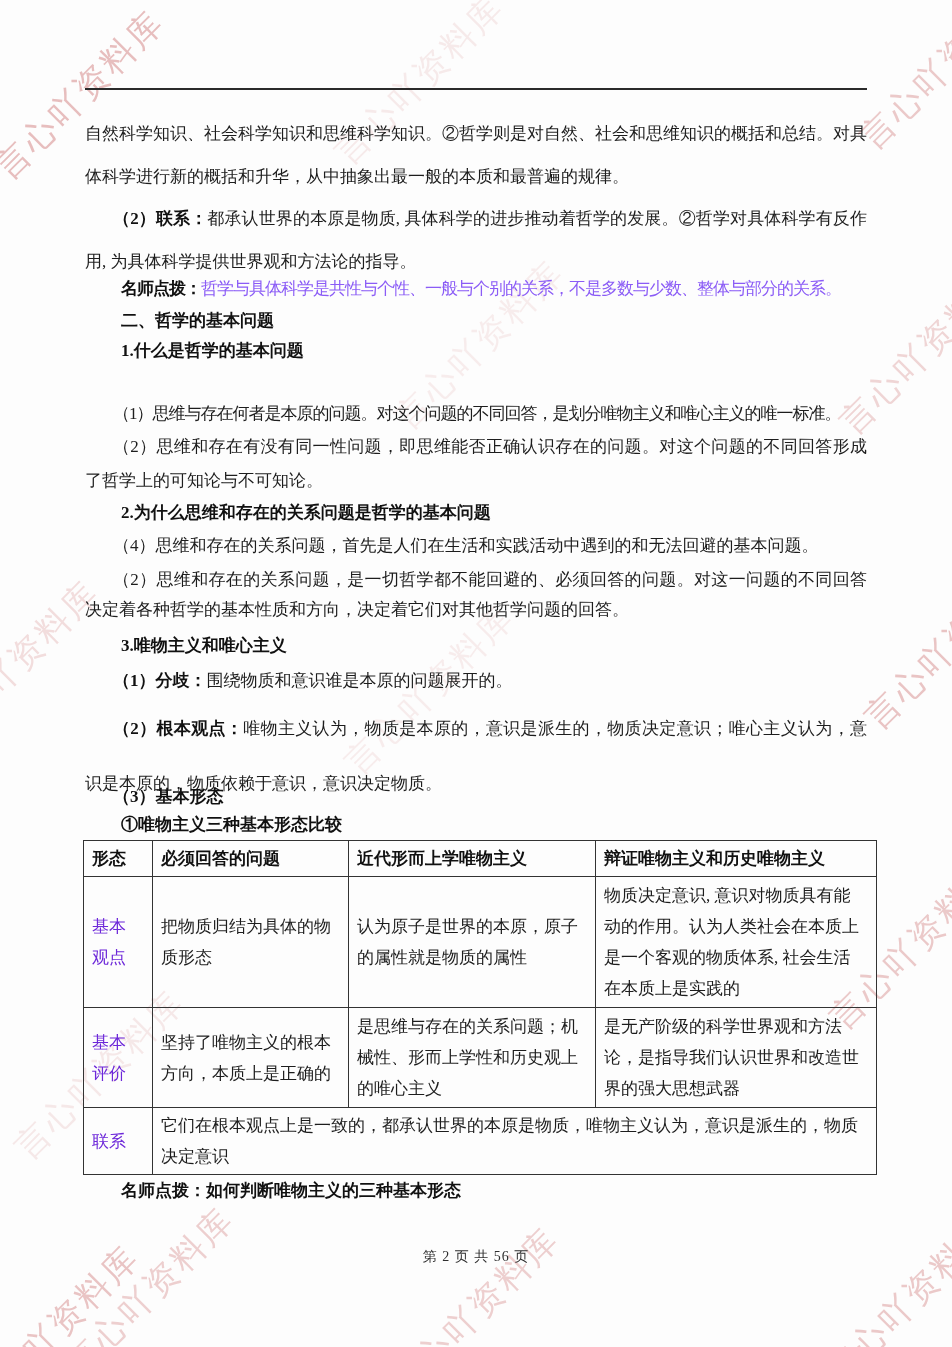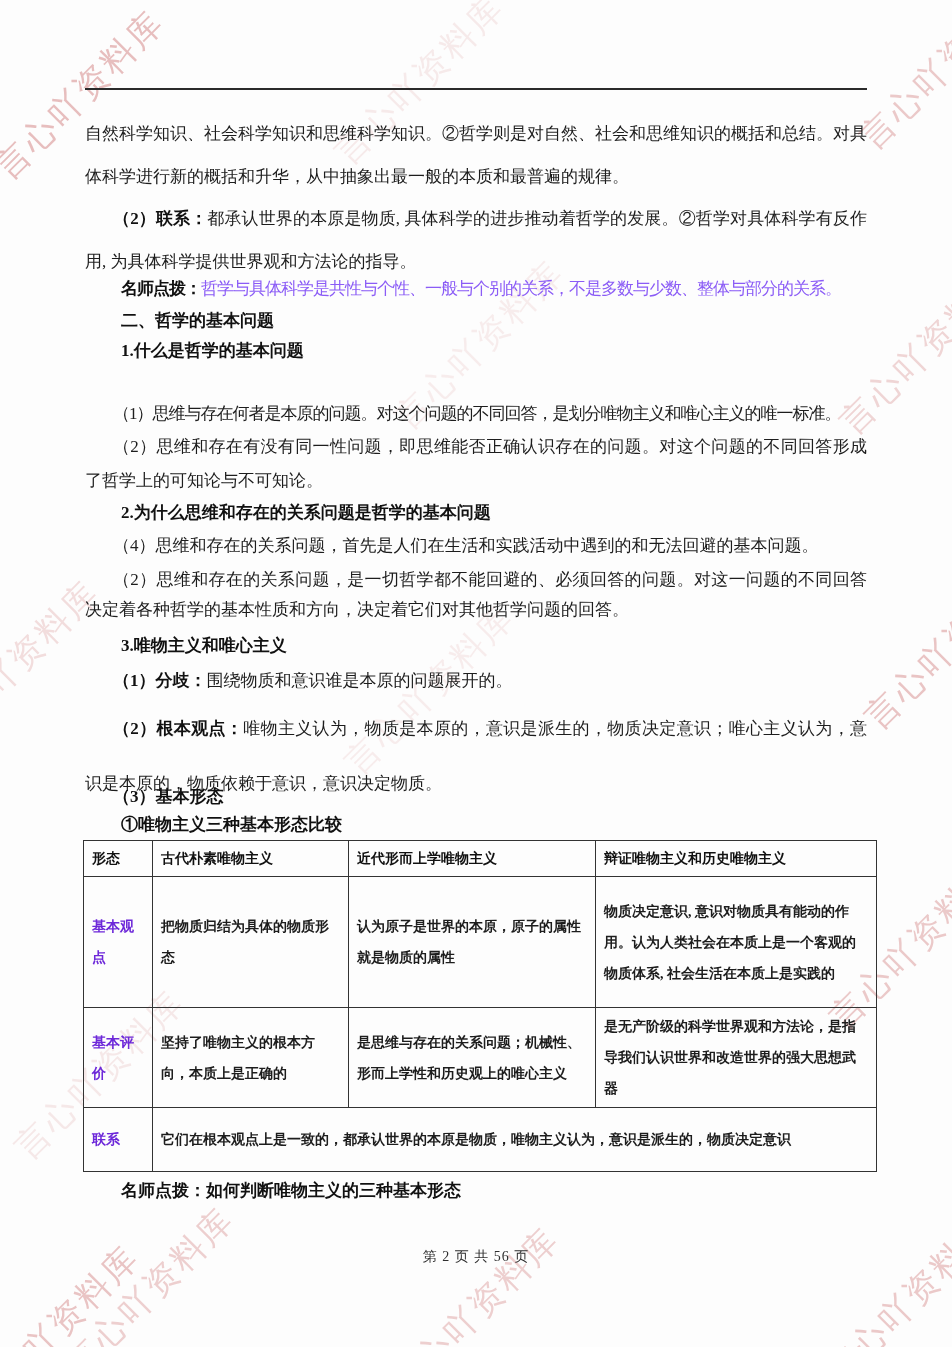--- a/index.html
+++ b/index.html
@@ -60,29 +60,29 @@
   .tight{letter-spacing:-1px;}
   .b{font-weight:bold;color:#111;}
   .kai{color:#8b5cf6;text-align:center;}
 
   
   table.cmp{
     position:absolute;left:83px;top:840px;
     width:793px;
     border-collapse:collapse;
     table-layout:fixed;
-    font-size:14px;
+    font-size:17px;
   }
   table.cmp td,table.cmp th{
     border:1.5px solid #333;
     padding:2px 10px 2px 8px;
     line-height:31px;
     vertical-align:middle;
     text-align:left;
-    font-weight:bold;
+    font-weight:normal;
     word-break:break-all;
   }
   table.cmp th{font-weight:bold;color:#111;}
   td.lbl{font-weight:bold;color:#6d28d9;padding-right:12px;}
   tr.r-head{height:33px;}
   tr.r-view{height:131px;}
   tr.r-eval{height:100px;}
   tr.r-link{height:64px;}
 
   
@@ -148,21 +148,21 @@
   <table class="cmp">
     <colgroup>
       <col style="width:69px">
         <col style="width:196px">
         <col style="width:247px">
         <col style="width:281px">
     </colgroup>
     <tbody>
         <tr class="r-head">
       <th>形态</th>
-      <th>古代朴素唯物主义</th>
+      <th>必须回答的问题</th>
       <th>近代形而上学唯物主义</th>
       <th>辩证唯物主义和历史唯物主义</th>
     </tr>
     <tr class="r-view">
       <td class="lbl">基本观点</td>
       <td>把物质归结为具体的物质形态</td>
       <td>认为原子是世界的本原，原子的属性就是物质的属性</td>
       <td>物质决定意识, 意识对物质具有能动的作用。认为人类社会在本质上是一个客观的物质体系, 社会生活在本质上是实践的</td>
     </tr>
     <tr class="r-eval">

